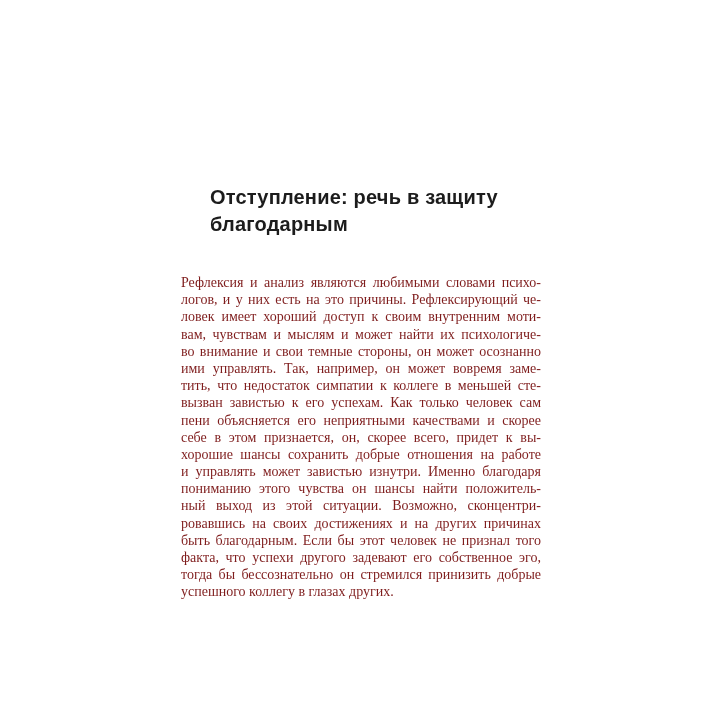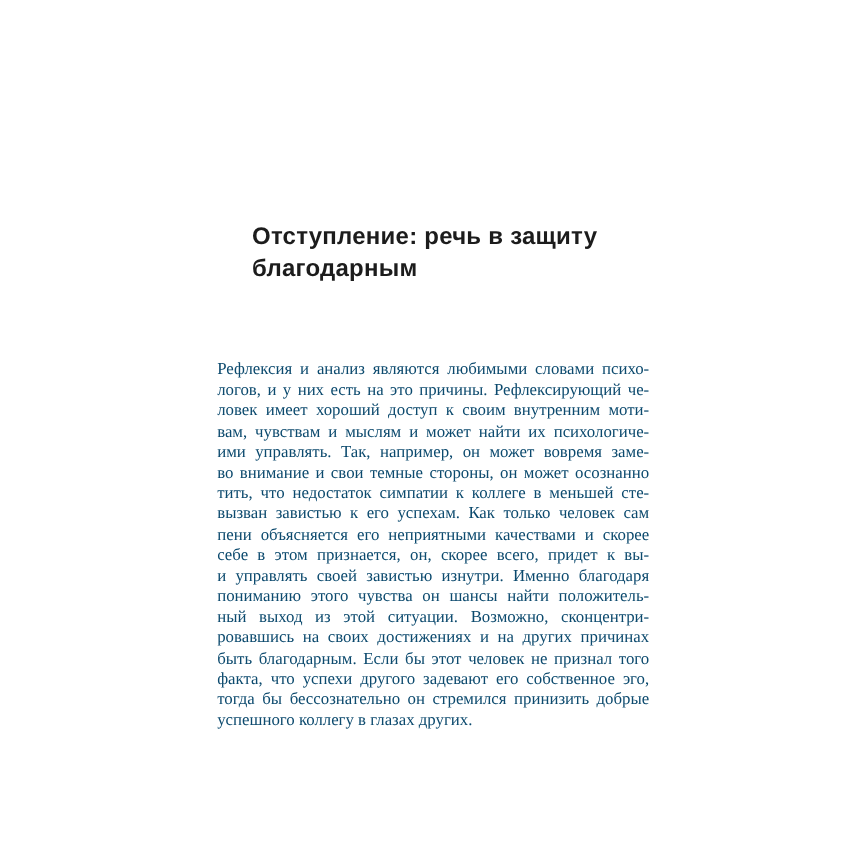--- a/index.html
+++ b/index.html
@@ -27,23 +27,23 @@
     font-size: 20px;
     line-height: 27px;
     font-weight: 700;
     color: #1c1c1c;
     letter-spacing: 0.2px;
   }
   .heading .h-line {
     display: block;
   }
   .body-text {
-    margin-top: 62px;
+    margin-top: 36px;
     font-size: 14px;
-    color: #0c4a6e;
+    color: #7f1d1d;
   }
   .line {
     text-align: justify;
     text-align-last: justify;
     line-height: 17.2px;
     height: 17.2px;
     overflow: hidden;
     white-space: normal;
   }
   .line.last {
@@ -57,27 +57,28 @@
   <div class="content">
     <h1 class="heading">
       <span class="h-line">Отступление: речь в защиту</span>
       <span class="h-line">благодарным</span>
     </h1>
     <div class="body-text">
         <div class="line">Рефлексия и анализ являются любимыми словами психо-</div>
         <div class="line">логов, и у них есть на это причины. Рефлексирующий че-</div>
         <div class="line">ловек имеет хороший доступ к своим внутренним моти-</div>
         <div class="line">вам, чувствам и мыслям и может найти их психологиче-</div>
+        <div class="line">во внимание и свои темные стороны, он может осознанно</div>
         <div class="line">ими управлять. Так, например, он может вовремя заме-</div>
-        <div class="line">во внимание и свои темные стороны, он может осознанно</div>
         <div class="line">тить, что недостаток симпатии к коллеге в меньшей сте-</div>
         <div class="line">вызван завистью к его успехам. Как только человек сам</div>
         <div class="line">пени объясняется его неприятными качествами и скорее</div>
         <div class="line">себе в этом признается, он, скорее всего, придет к вы-</div>
-        <div class="line">и управлять своей завистью изнутри. Именно благодаря</div>
+        <div class="line">хорошие шансы сохранить добрые отношения на работе</div>
+        <div class="line">и управлять может завистью изнутри. Именно благодаря</div>
         <div class="line">пониманию этого чувства он шансы найти положитель-</div>
         <div class="line">ный выход из этой ситуации. Возможно, сконцентри-</div>
         <div class="line">ровавшись на своих достижениях и на других причинах</div>
         <div class="line">быть благодарным. Если бы этот человек не признал того</div>
         <div class="line">факта, что успехи другого задевают его собственное эго,</div>
         <div class="line">тогда бы бессознательно он стремился принизить добрые</div>
         <div class="line last">успешного коллегу в глазах других.</div>
       </div>
   </div>
 </div>

